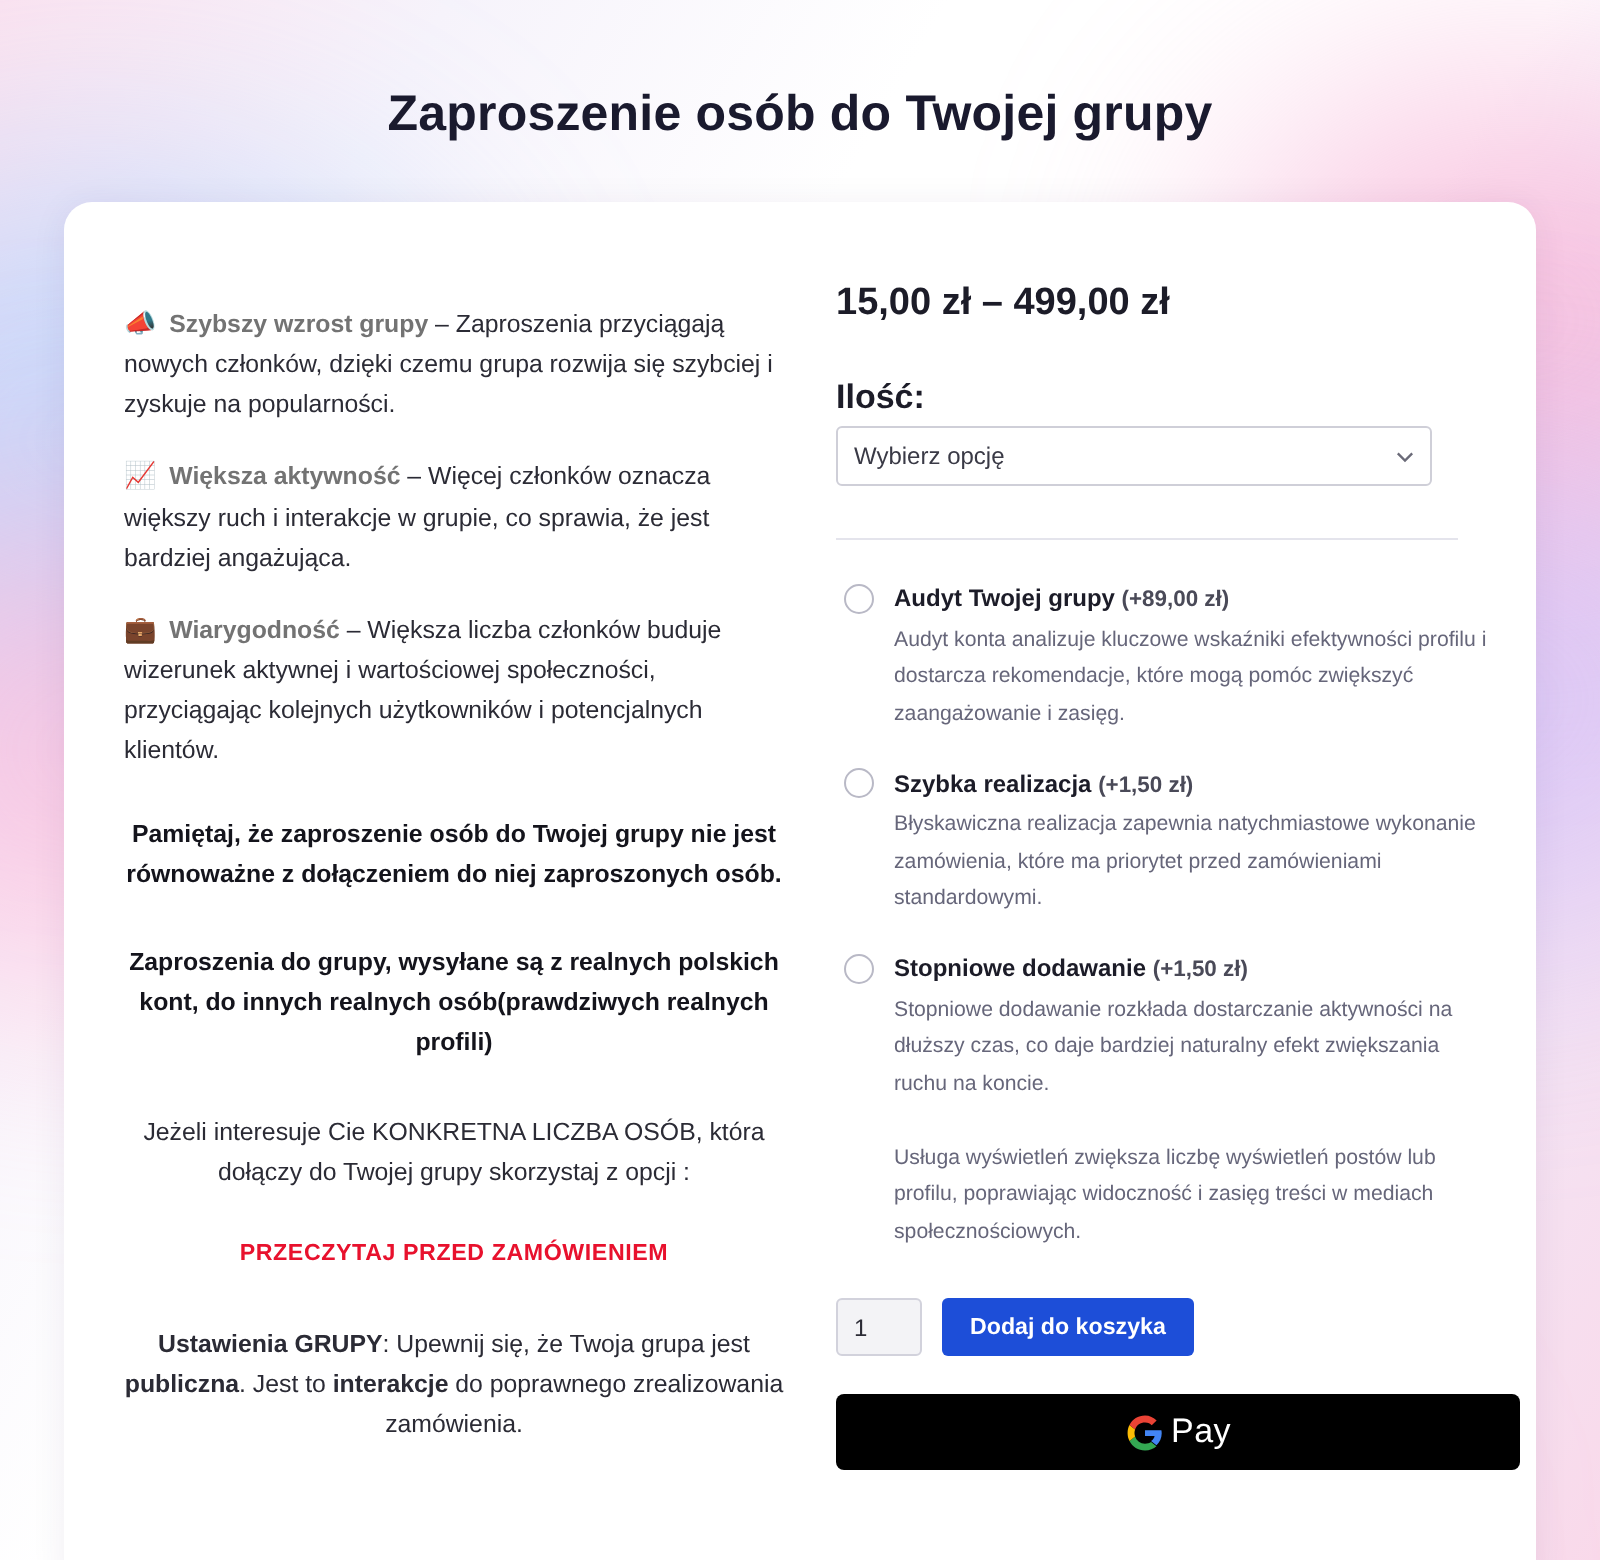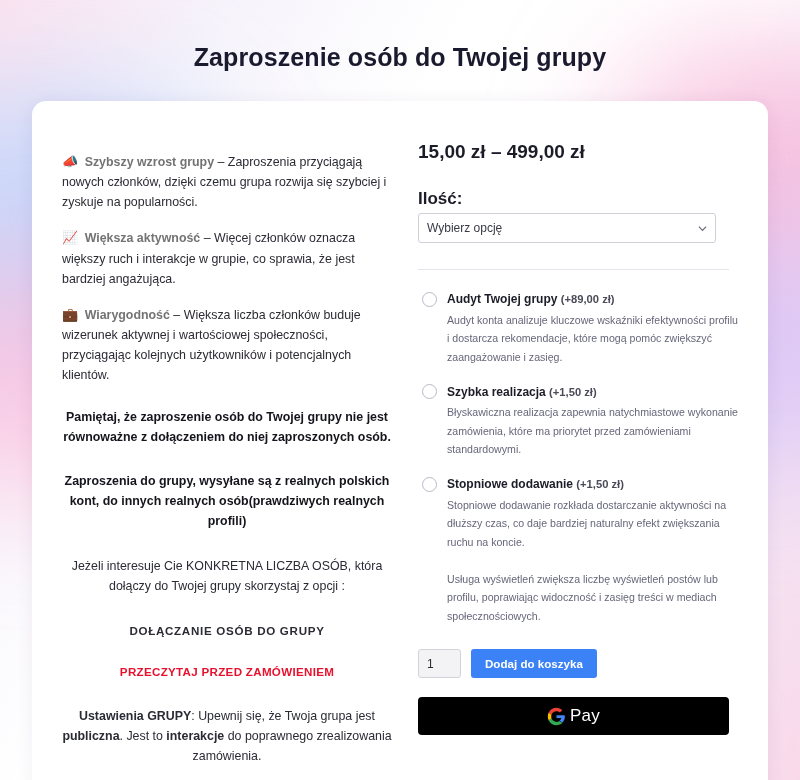--- a/index.html
+++ b/index.html
@@ -176,33 +176,33 @@
     border: 1px solid #d2d2dc;
     border-radius: 3px;
     background: #f3f3f6;
     font-size: 12px;
     color: #2b2b35;
     padding-left: 8px;
     font-family: "Liberation Sans", sans-serif;
   }
   .add-cart-btn {
     height: 29px;
-    background: #3b82f6;
+    background: #1d4ed8;
     color: #fff;
     border: none;
     border-radius: 3px;
     font-size: 11.6px;
     font-weight: bold;
     padding: 0 14px;
     cursor: pointer;
     font-family: "Liberation Sans", sans-serif;
   }
   .gpay-btn {
     margin-top: 19px;
-    width: 311px;
+    width: 342px;
     height: 38px;
     background: #000;
     border: none;
     border-radius: 4px;
     display: flex;
     align-items: center;
     justify-content: center;
     gap: 4px;
     cursor: pointer;
   }
@@ -242,21 +242,20 @@
       <span class="emoji">💼</span>
       <b>Wiarygodność</b><span> – Większa liczba członków buduje wizerunek aktywnej i wartościowej społeczności, przyciągając kolejnych użytkowników i potencjalnych klientów.</span>
     </p>
 
     <p class="center-block bold">Pamiętaj, że zaproszenie osób do Twojej grupy nie jest równoważne z dołączeniem do niej zaproszonych osób.</p>
 
     <p class="center-block bold spaced">Zaproszenia do grupy, wysyłane są z realnych polskich kont, do innych realnych osób(prawdziwych realnych profili)</p>
 
     <p class="center-block spaced">Jeżeli interesuje Cie KONKRETNA LICZBA OSÓB, która dołączy do Twojej grupy skorzystaj z opcji :</p>
 
-    <p class="center-block caps">DOŁĄCZANIE OSÓB DO GRUPY</p>
 
     <p class="center-block warn">PRZECZYTAJ PRZED ZAMÓWIENIEM</p>
 
     <p class="center-block settings">
       <b>Ustawienia GRUPY</b><span>: Upewnij się, że Twoja grupa jest </span><b>publiczna</b><span>. Jest to </span><b>interakcje</b><span> do poprawnego zrealizowania zamówienia.</span>
     </p>
 
   </div>
 
   <div class="right-col">

